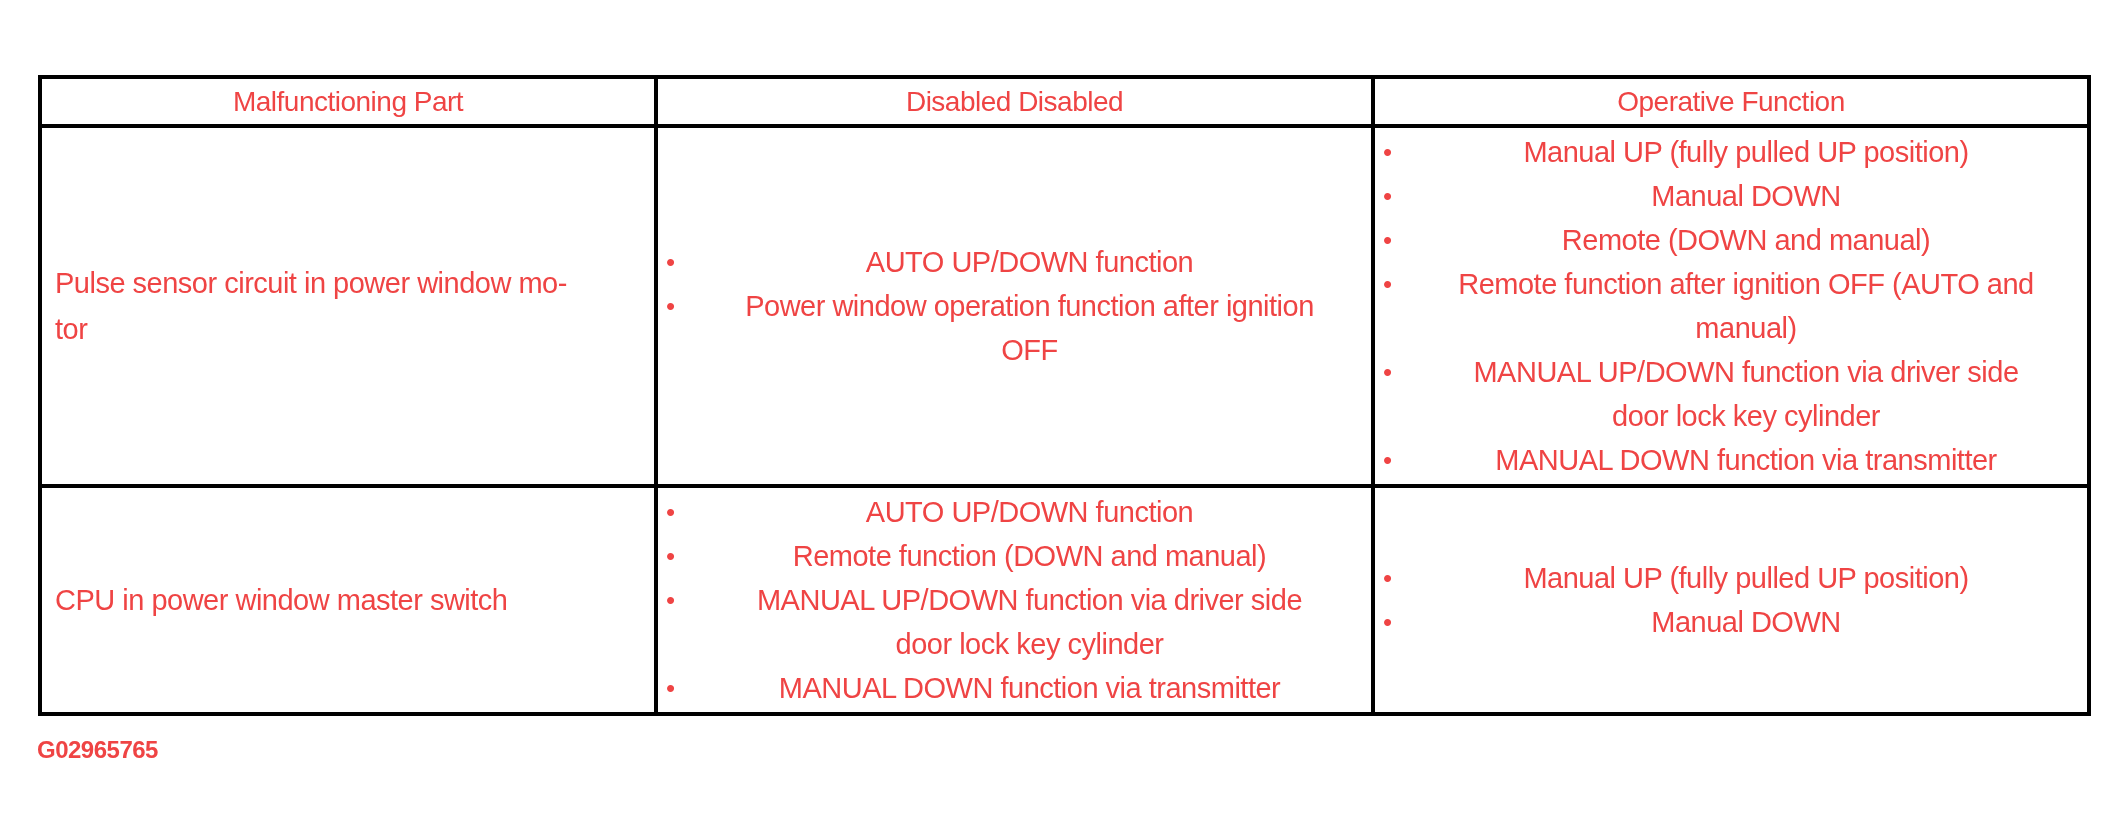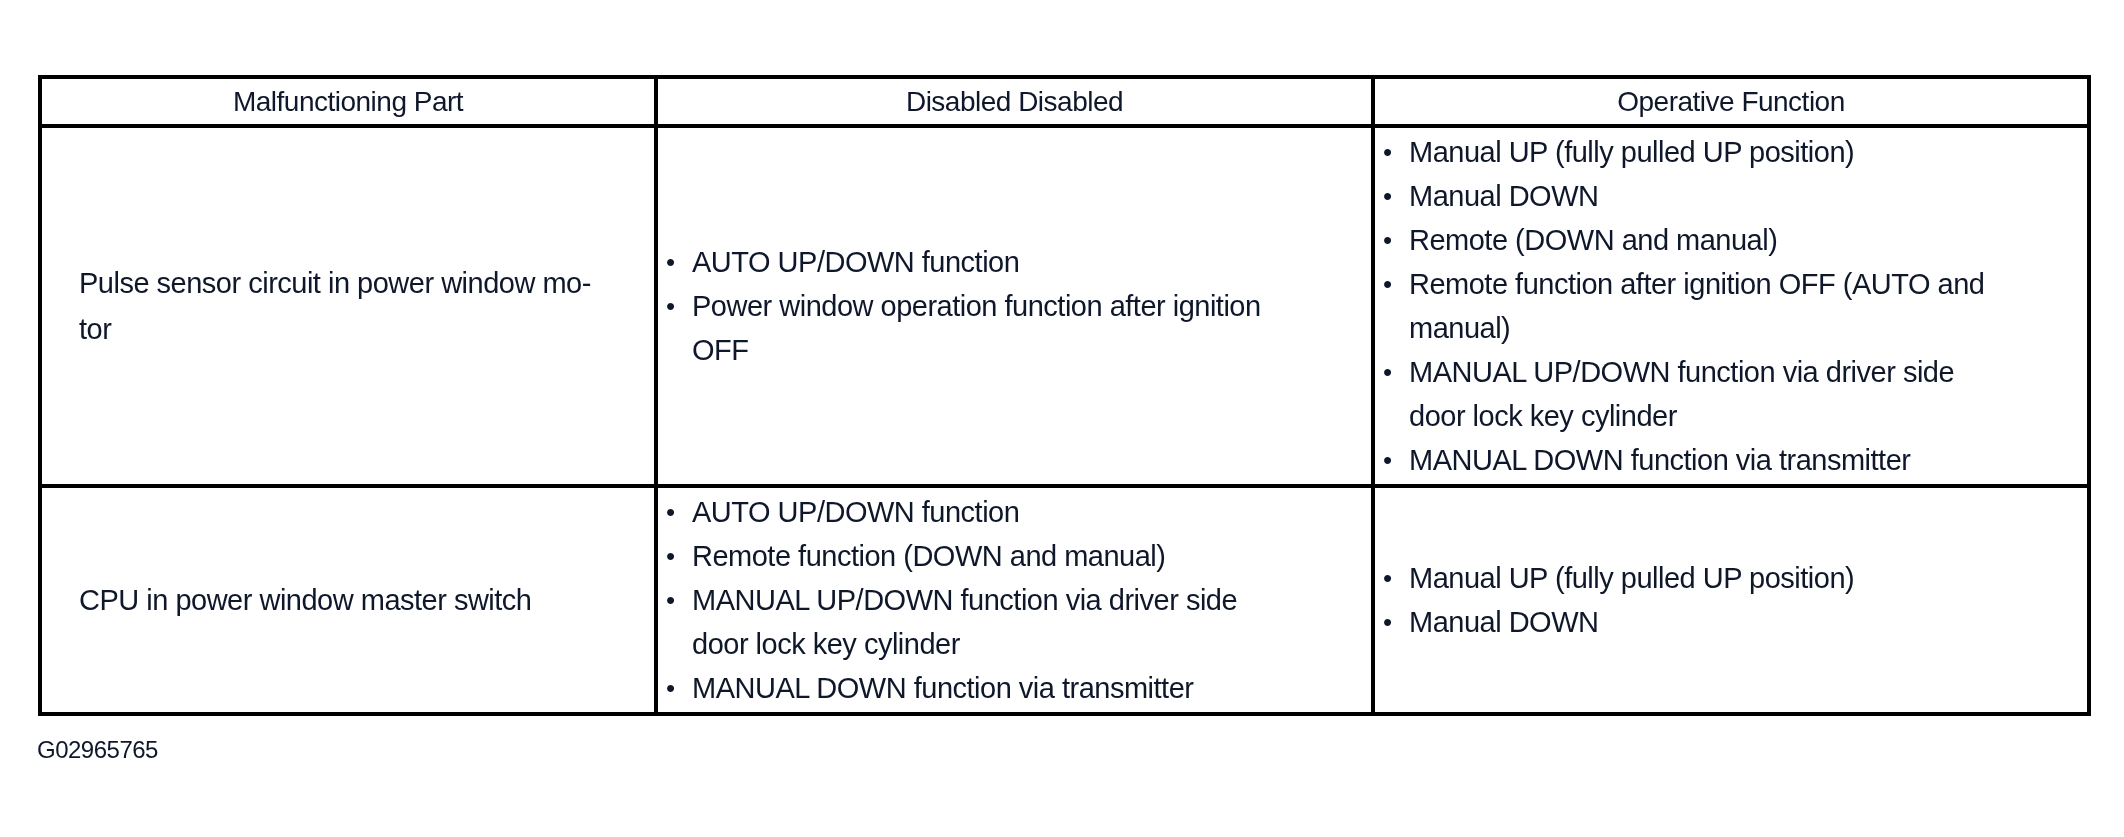--- a/index.html
+++ b/index.html
@@ -2,21 +2,21 @@
 <html><head>
 <meta charset="utf-8">
 <style>
   * { margin: 0; padding: 0; box-sizing: border-box; }
   html, body { background: #ffffff; }
   .page {
     position: relative;
     width: 2124px;
     height: 837px;
     background: #ffffff;
-    color: #0f172a;
+    color: #ef4444;
     font-family: "Liberation Sans", sans-serif;
     overflow: hidden;
   }
   table.doc-table {
     position: absolute;
     left: 38px;
     top: 75px;
     width: 2049px;
     border-collapse: collapse;
     table-layout: fixed;
@@ -35,45 +35,45 @@
   }
   .row-1 td { height: 358px; }
   .row-2 td { height: 219px; }
   .part-text {
     font-size: 29px;
     letter-spacing: -0.5px;
     line-height: 46px;
     white-space: pre-line;
     padding-left: 13px;
     padding-right: 6px;
-    margin-left: 24px;
   }
   .fn-list { padding: 2px 4px 2px 8px; }
   .li {
     display: flex;
     align-items: flex-start;
     font-size: 29px;
     letter-spacing: -0.5px;
     line-height: 44px;
   }
   .li .bullet {
     flex: 0 0 26px;
     text-align: left;
     font-size: 26px;
   }
   .li .li-text {
     flex: 1;
     white-space: pre-line;
+    text-align: center;
   }
   .figure-id {
     position: absolute;
     left: 37px;
     top: 736px;
     font-size: 24px;
-    font-weight: normal;
+    font-weight: bold;
     letter-spacing: -0.5px;
   }
 </style>
 </head>
 <body>
 
 <div class="page">
 
   <table class="doc-table">
     <colgroup>

